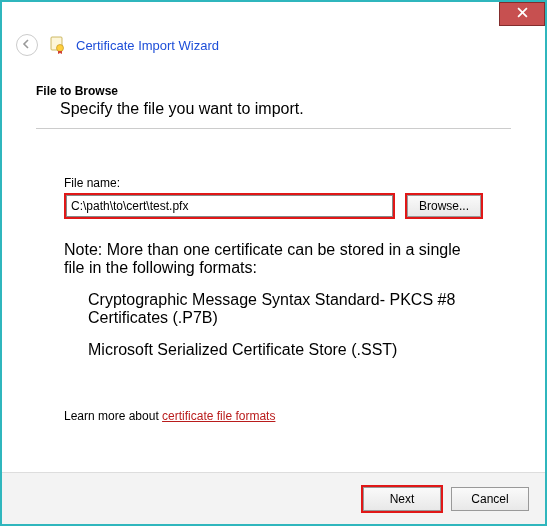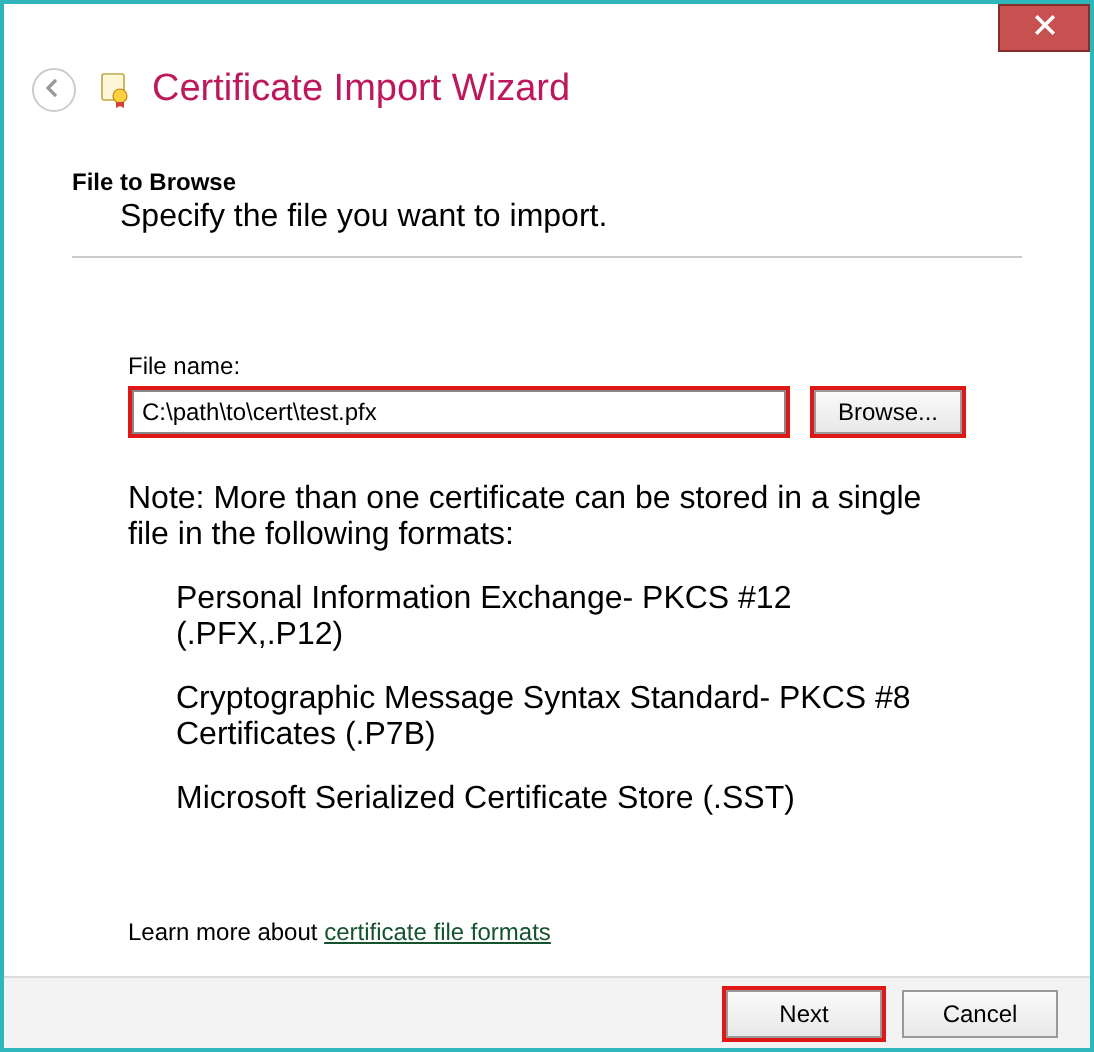--- a/index.html
+++ b/index.html
@@ -51,22 +51,22 @@
     border: 1px solid #ccc;
     border-radius: 50%;
     display: flex; align-items: center; justify-content: center;
     color: #888;
     cursor: pointer;
     background: #fff;
   }
   .back-btn svg { width: 12px; height: 12px; }
   .cert-icon { width: 18px; height: 18px; display:flex; align-items:center; justify-content:center;}
   .wizard-title {
-    color: #be185d;
-    font-size: 19px;
+    color: #1d4ed8;
+    font-size: 13px;
   }
   .content {
     flex: 1;
     background: #fff;
     padding: 18px 34px 0 34px;
     position: relative;
   }
   .section-title {
     font-weight: bold;
     font-size: 12px;
@@ -102,23 +102,23 @@
     background: linear-gradient(#fafafa,#e8e8e8);
     cursor: pointer;
     text-align: center;
     font-family: inherit;
   }
   .red-wrap { border: 2px solid #e01717; display: inline-block; }
   .note-block { margin-top: 22px; font-size: 16px; }
   .note-line { margin-bottom: 14px; }
   .note-item { margin: 0 0 14px 24px; }
   .learn { margin-top: 50px; font-size: 12px; }
-  .learn a { color: #14532d; text-decoration: underline; }
+  .learn a { color: #b91c1c; text-decoration: underline; }
   .footer {
-    height: 36px;
+    height: 52px;
     border-top: 1px solid #ddd;
     display: flex;
     justify-content: flex-end;
     align-items: center;
     gap: 8px;
     padding: 0 16px;
     background: #f3f3f3;
   }
   .footer .btn { min-width: 78px; padding: 4px 14px;}
 </style>
@@ -166,21 +166,20 @@
         <div class="file-input">
           <input type="text" value="C:\path\to\cert\test.pfx" style="">
         </div>
         <span class="red-wrap">
           <button class="btn">Browse...</button>
         </span>
       </div>
 
       <div class="note-block">
         <div class="note-line">Note:  More than one certificate can be stored in a single file in the following formats:</div>
-        <div class="note-item">Personal Information Exchange- PKCS #12 (.PFX,.P12)</div>
         <div class="note-item">Cryptographic Message Syntax Standard- PKCS #8 Certificates (.P7B)</div>
         <div class="note-item">Microsoft Serialized Certificate Store (.SST)</div>
       </div>
 
       <div class="learn">
         <span>Learn more about </span><a href="#">certificate file formats</a>
       </div>
     </div>
   </div>
 

